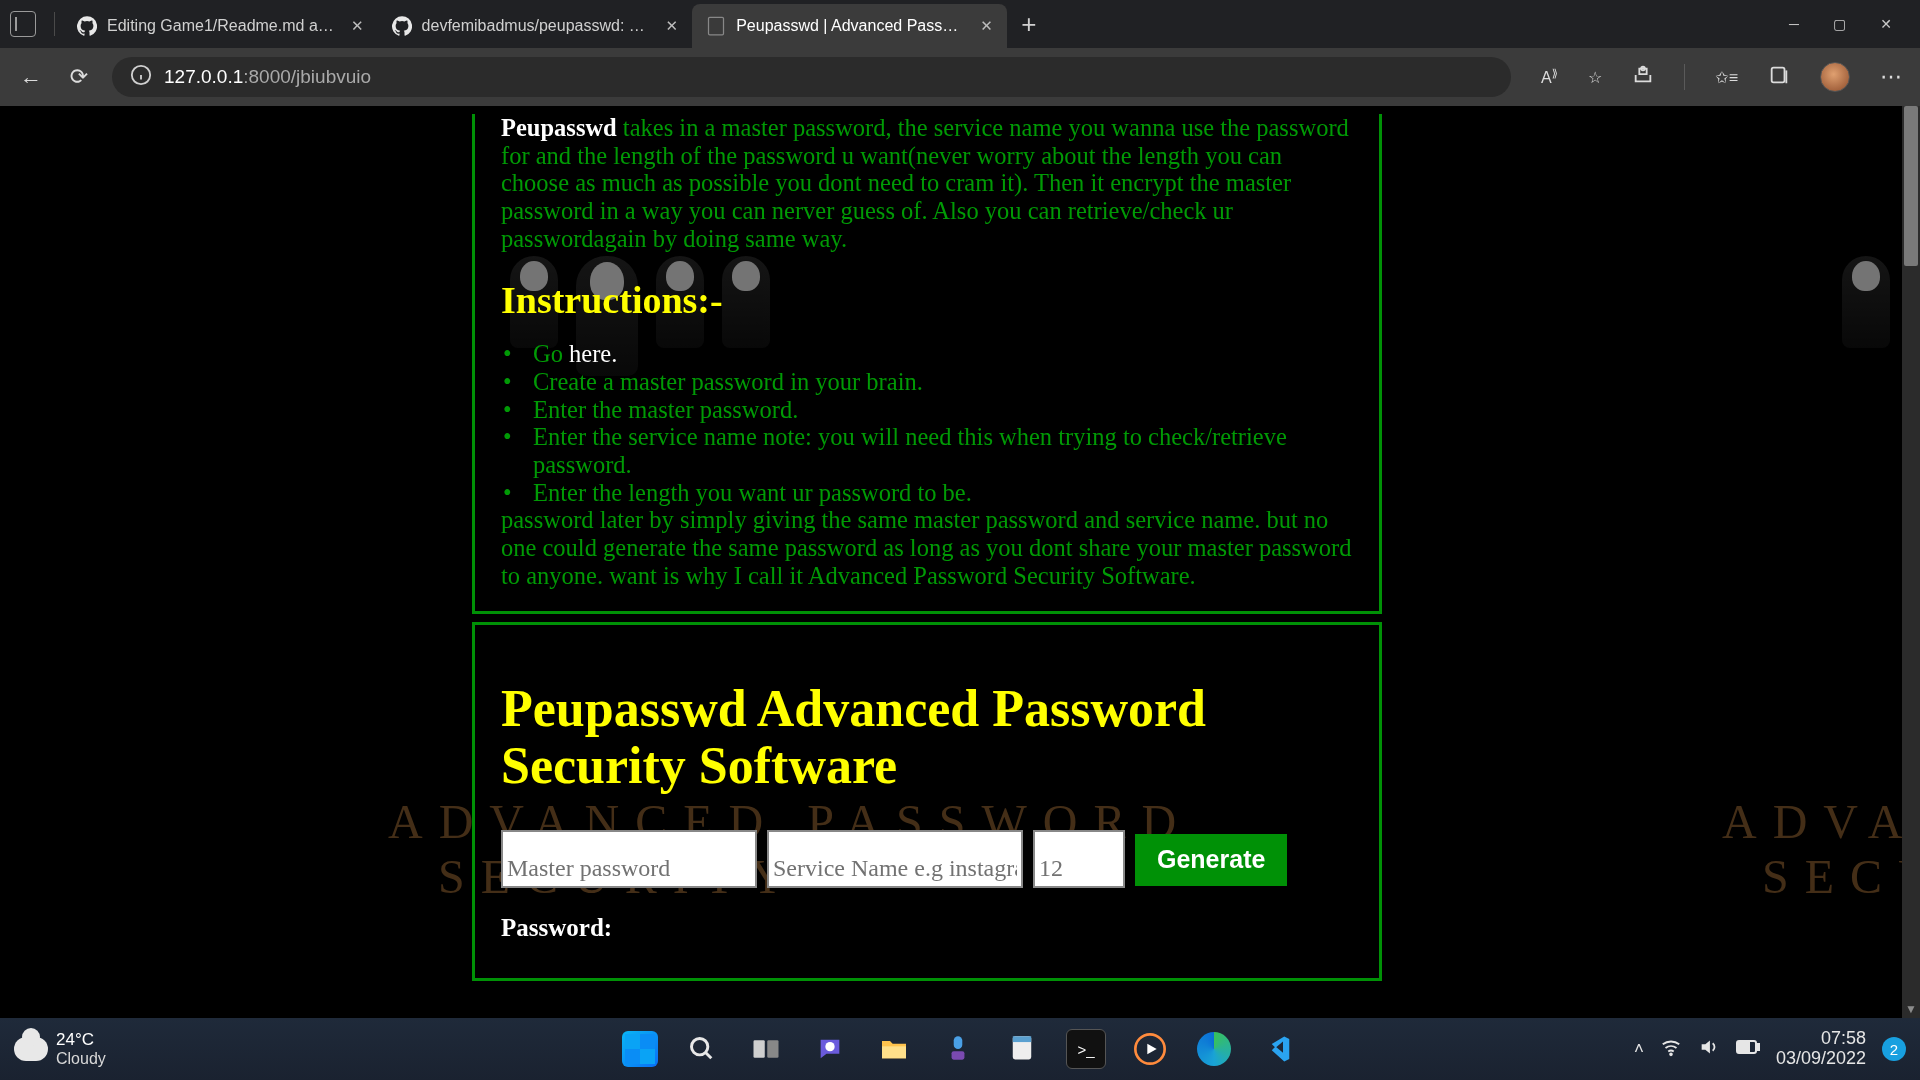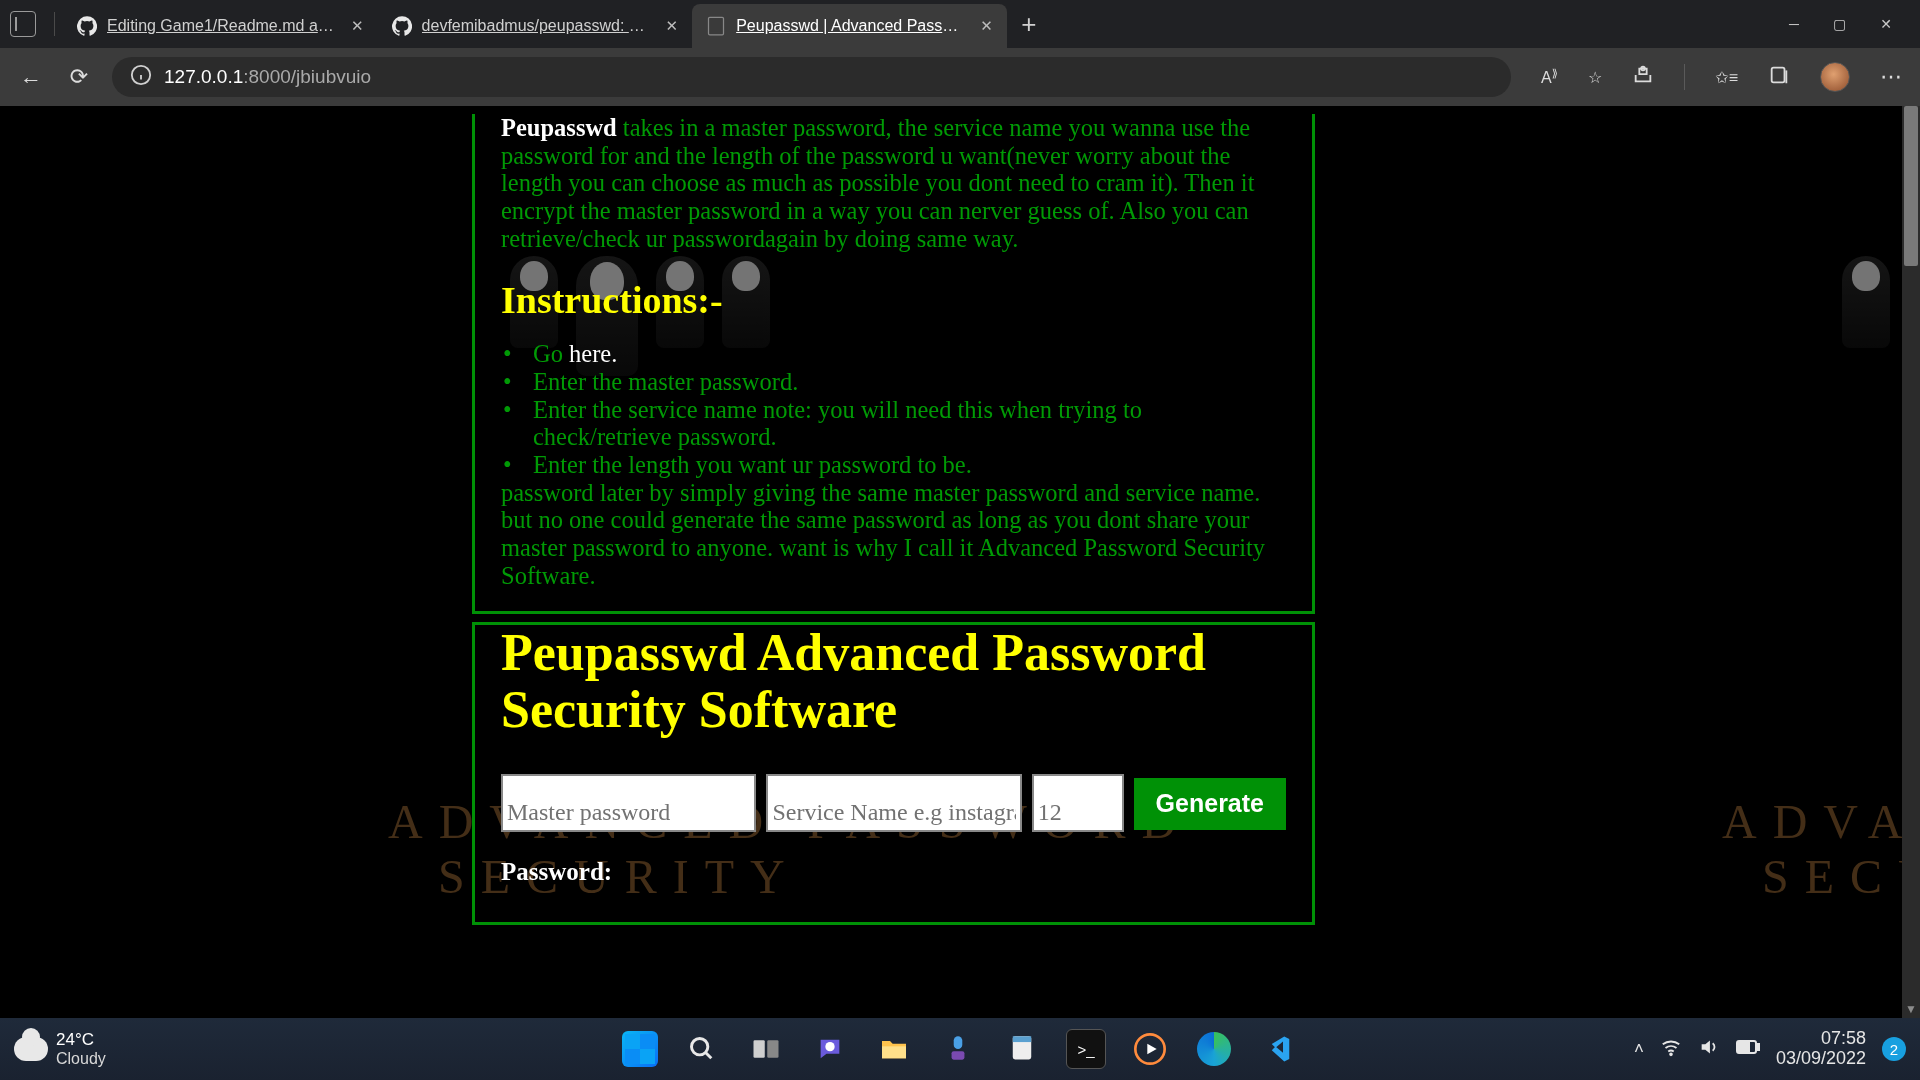--- a/index.html
+++ b/index.html
@@ -36,21 +36,21 @@
   padding: 0 14px;
   gap: 10px;
   font-size: 16px;
   color: #d0d0d0;
   border-top-left-radius: 8px;
   border-top-right-radius: 8px;
   max-width: 340px;
   margin-top: 4px;
 }
 .tab .favicon { width:20px; height:20px; display:flex; align-items:center; justify-content:center; }
-.tab .tab-title { white-space: nowrap; overflow: hidden; text-overflow: ellipsis; max-width: 230px; text-decoration: underline; }
+.tab .tab-title { white-space: nowrap; overflow: hidden; text-overflow: ellipsis; max-width: 230px; }
 .tab .close-x { font-size: 15px; color: #bdbdbd; margin-left: 4px; }
 .tab.active { background: #3b3b3b; color: #fff; }
 .new-tab { width: 44px; display:flex; align-items:center; justify-content:center; color:#d0d0d0; font-size:26px; }
 
 .win-controls { margin-left:auto; display:flex; align-items:center; gap: 34px; padding-right: 28px; color:#c9c9c9; }
 .win-controls span { font-size: 14px; }
 
 
 .toolbar {
   height: 58px;
@@ -124,30 +124,30 @@
   width:34px; height:38px;
   background: #e7e7e7;
   border-radius: 50% 50% 45% 45%;
 }
 .anon.small { width:48px; height:92px; }
 .anon.small::before { top:5px; left:10px; width:28px; height:30px;}
 
 .container {
   position:absolute;
   left: 472px;
-  width: 843px;
+  width: 910px;
 }
 
 .panel {
   border: 3px solid #009106;
   padding: 0 26px 18px 26px;
   background: rgba(0,0,0,0.0);
 }
 .panel.top { border-bottom-width:3px; padding-top: 0; padding-bottom: 22px; }
-.panel.bottom { margin-top: 8px; padding-bottom: 36px; }
+.panel.bottom { margin-top: 8px; padding-top: 56px; padding-bottom: 36px; }
 
 .body-text {
   font-family: Georgia, "Times New Roman", serif;
   font-size: 24.5px;
   line-height: 1.13;
   color: #009a05;
   margin-top: 10px;
 }
 .body-text .strong-white { color: #fff; font-weight: bold; }
 
@@ -373,20 +373,21 @@
 
   <div class="container" style="top:0;">
 
     <div class="panel top" style="border-top:none; margin-top:-2px;">
       <p class="body-text">
         <span class="strong-white">Peupasswd</span><span> takes in a master password, the service name you wanna use the password for and the length of the password u want(never worry about the length you can choose as much as possible you dont need to cram it). Then it encrypt the master password in a way you can nerver guess of. Also you can retrieve/check ur passwordagain by doing same way.</span>
       </p>
       <h2 class="heading-yellow">Instructions:-</h2>
       <ul class="instr">
         <li><span>Go </span><span class="white-link">here.</span></li>
+        <li><span>Create a master password in your brain.</span></li>
         <li><span>Enter the master password.</span></li>
         <li><span>Enter the service name note: you will need this when trying to check/retrieve password.</span></li>
         <li><span>Enter the length you want ur password to be.</span></li>
       </ul>
       <p class="li-continuation">password later by simply giving the same master password and service name. but no one could generate the same password as long as you dont share your master password to anyone. want is why I call it Advanced Password Security Software.</p>
     </div>
 
     <div class="panel bottom">
       <h1 class="section-title">Peupasswd Advanced Password Security Software</h1>
       <div class="form-row">

